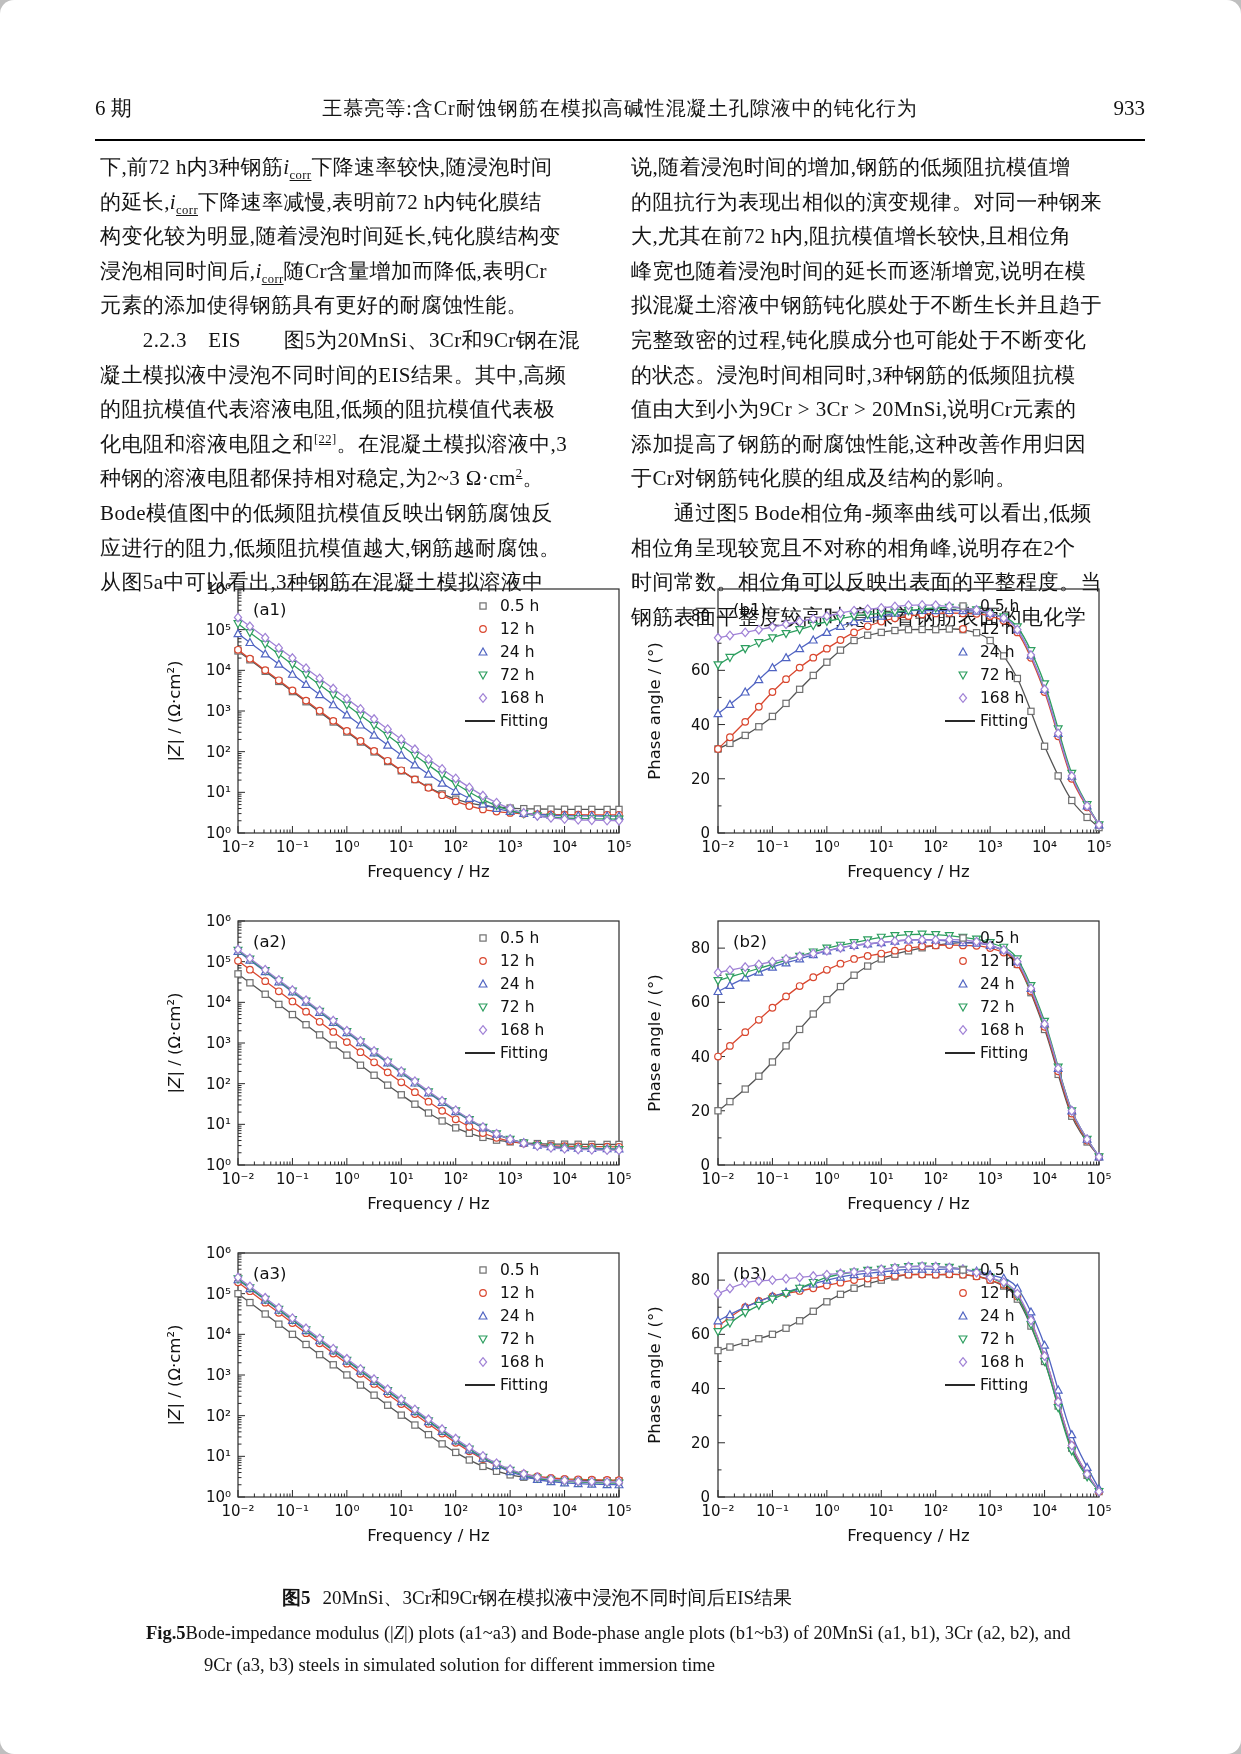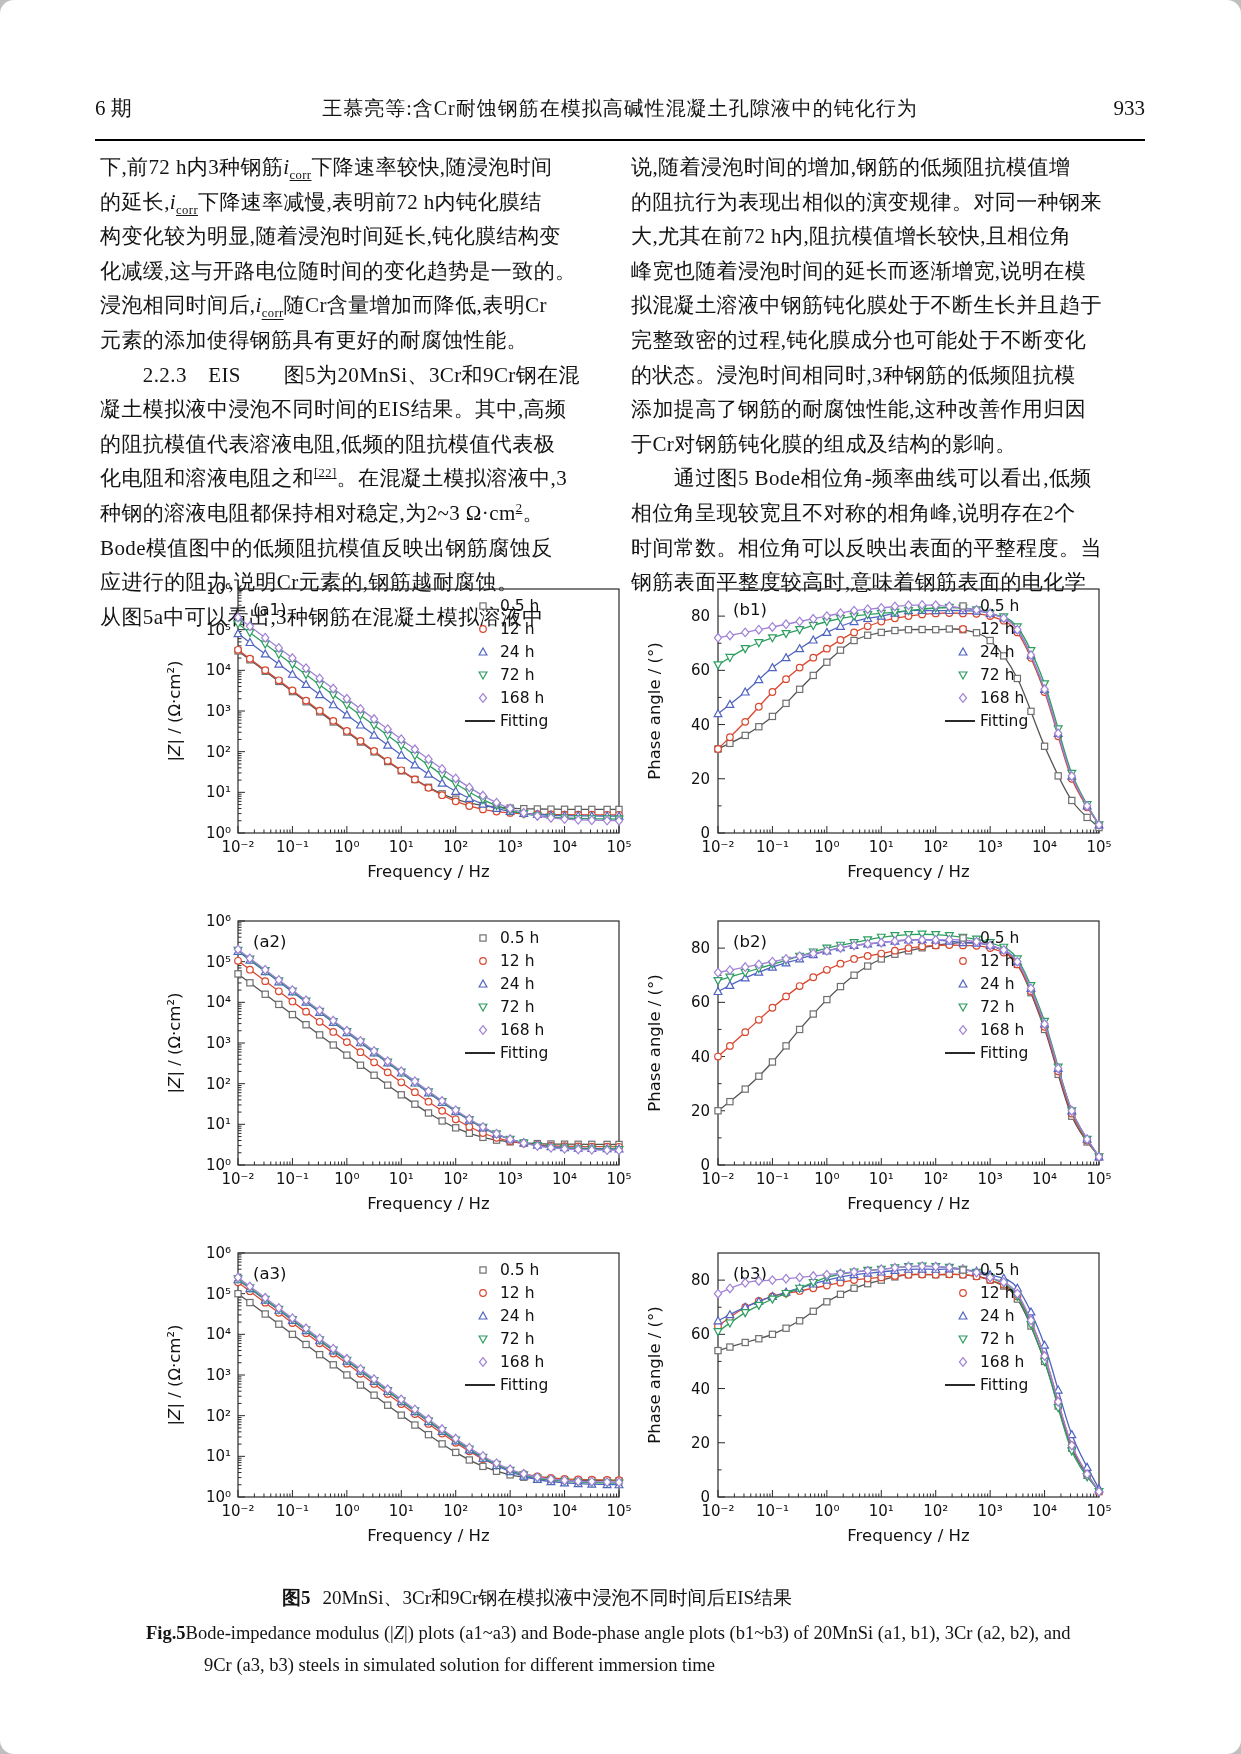--- a/index.html
+++ b/index.html
@@ -33,40 +33,40 @@
     <span class="issue">6 期</span>
     <span class="rtitle">王慕亮等:含Cr耐蚀钢筋在模拟高碱性混凝土孔隙液中的钝化行为</span>
     <span class="pageno">933</span>
   </div>
   <div class="rule"></div>
 
   <div class="col left">
       <div class="tline">下,前72 h内3种钢筋<i>i</i><sub>corr</sub>下降速率较快,随浸泡时间</div>
       <div class="tline">的延长,<i>i</i><sub>corr</sub>下降速率减慢,表明前72 h内钝化膜结</div>
       <div class="tline">构变化较为明显,随着浸泡时间延长,钝化膜结构变</div>
-      <div class="tline">化减缓,这与开路电位随时间的变化趋势是一致的。</div>
       <div class="tline">浸泡相同时间后,<i>i</i><sub>corr</sub>随Cr含量增加而降低,表明Cr</div>
       <div class="tline">元素的添加使得钢筋具有更好的耐腐蚀性能。</div>
       <div class="tline">　　2.2.3　EIS　　图5为20MnSi、3Cr和9Cr钢在混</div>
       <div class="tline">凝土模拟液中浸泡不同时间的EIS结果。其中,高频</div>
       <div class="tline">的阻抗模值代表溶液电阻,低频的阻抗模值代表极</div>
       <div class="tline">化电阻和溶液电阻之和<sup>[22]</sup>。在混凝土模拟溶液中,3</div>
       <div class="tline">种钢的溶液电阻都保持相对稳定,为2~3 Ω·cm<sup>2</sup>。</div>
       <div class="tline">Bode模值图中的低频阻抗模值反映出钢筋腐蚀反</div>
-      <div class="tline">应进行的阻力,说明Cr元素的,钢筋越耐腐蚀。</div>
+      <div class="tline">应进行的阻力,低频阻抗模值越大,钢筋越耐腐蚀。</div>
       <div class="tline">从图5a中可以看出,3种钢筋在混凝土模拟溶液中</div>
     </div>
   <div class="col right">
       <div class="tline">说,随着浸泡时间的增加,钢筋的低频阻抗模值增</div>
       <div class="tline">的阻抗行为表现出相似的演变规律。对同一种钢来</div>
       <div class="tline">大,尤其在前72 h内,阻抗模值增长较快,且相位角</div>
       <div class="tline">峰宽也随着浸泡时间的延长而逐渐增宽,说明在模</div>
       <div class="tline">拟混凝土溶液中钢筋钝化膜处于不断生长并且趋于</div>
       <div class="tline">完整致密的过程,钝化膜成分也可能处于不断变化</div>
       <div class="tline">的状态。浸泡时间相同时,3种钢筋的低频阻抗模</div>
+      <div class="tline">值由大到小为9Cr &gt; 3Cr &gt; 20MnSi,说明Cr元素的</div>
       <div class="tline">添加提高了钢筋的耐腐蚀性能,这种改善作用归因</div>
       <div class="tline">于Cr对钢筋钝化膜的组成及结构的影响。</div>
       <div class="tline">　　通过图5 Bode相位角-频率曲线可以看出,低频</div>
       <div class="tline">相位角呈现较宽且不对称的相角峰,说明存在2个</div>
       <div class="tline">时间常数。相位角可以反映出表面的平整程度。当</div>
       <div class="tline">钢筋表面平整度较高时,意味着钢筋表面的电化学</div>
     </div>
 
   <div class="fig-grid">
     <svg width="470" height="325" viewBox="0 0 470 325">

